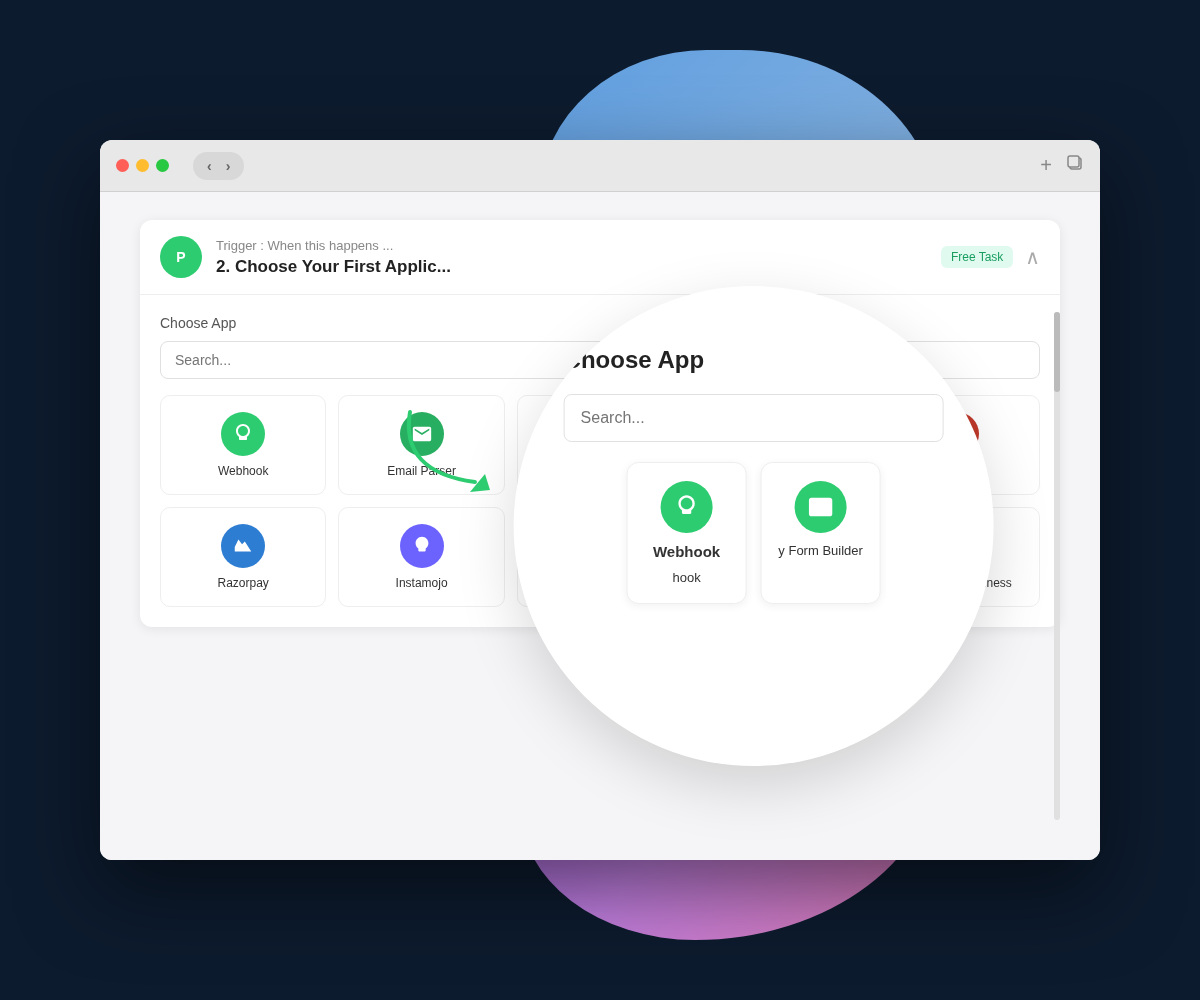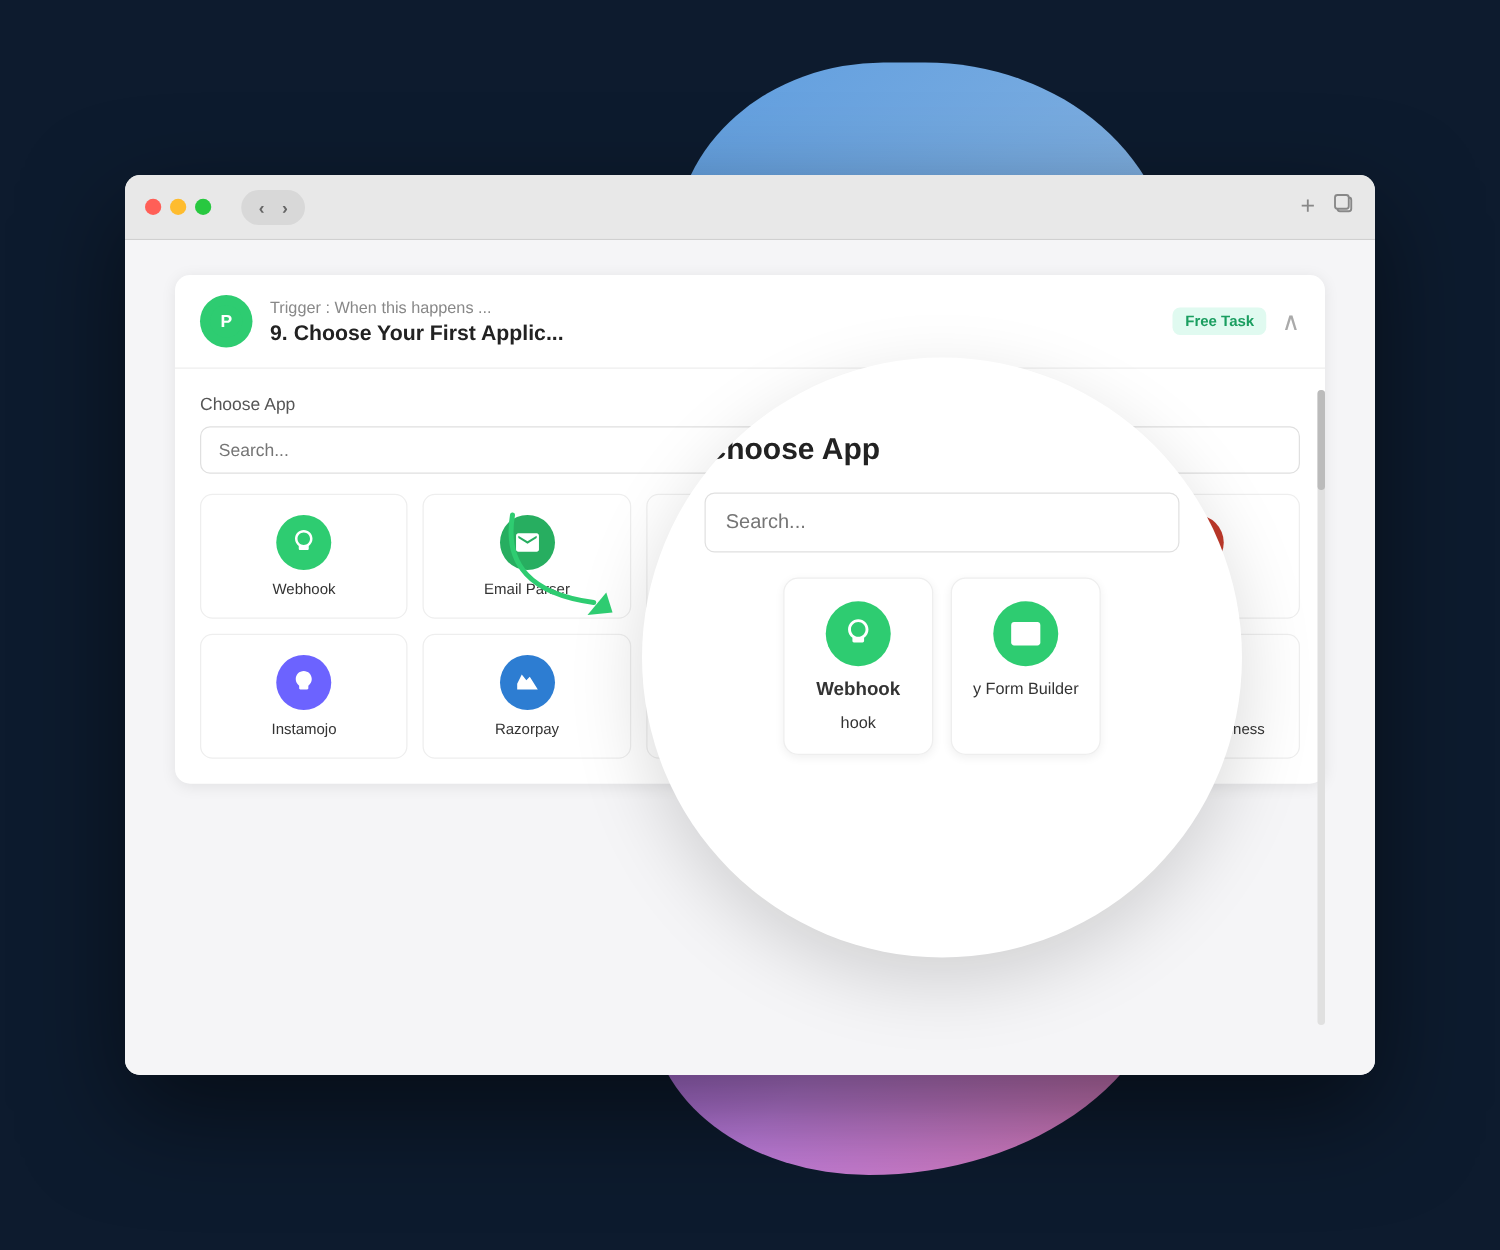--- a/index.html
+++ b/index.html
@@ -165,21 +165,21 @@
     .panel-title {
       font-size: 17px;
       font-weight: 700;
       color: #222;
     }
 
     .free-task-badge {
       background: #e0faf0;
       color: #1a9e60;
       font-size: 12px;
-      font-weight: 700;
+      font-weight: 400;
       padding: 4px 10px;
       border-radius: 6px;
       margin-right: 12px;
     }
 
     .collapse-btn {
       color: #aaa;
       font-size: 20px;
       cursor: pointer;
     }
@@ -412,21 +412,21 @@
 
       <div class="panel-header">
         <div class="pabbly-logo">
           <svg width="26" height="26" viewBox="0 0 26 26" fill="none">
             <circle cx="13" cy="13" r="13" fill="#2ecc71"></circle>
             <text x="50%" y="54%" dominant-baseline="middle" text-anchor="middle" fill="white" font-size="14" font-weight="900" font-family="sans-serif">P</text>
           </svg>
         </div>
         <div class="panel-title-block">
           <div class="panel-trigger-label">Trigger : When this happens ...</div>
-          <div class="panel-title">9. Choose Your First Applic...</div>
+          <div class="panel-title">2. Choose Your First Applic...</div>
         </div>
         <span class="free-task-badge">Free Task</span>
         <span class="collapse-btn">∧</span>
       </div>
 
       <div class="app-grid-area">
         <div class="choose-app-label">Choose App</div>
         <input class="search-input-bar" type="text" placeholder="Search..." style="">
 
         <div class="app-grid">
@@ -464,35 +464,35 @@
           </div>
 
           <div class="app-card">
             <div class="app-icon" style="background:#c0392b;">
               <span style="color:white;font-size:18px;font-weight:900;">E</span>
             </div>
             <span class="app-name">Elementor</span>
           </div>
 
           <div class="app-card">
+            <div class="app-icon" style="background:#2d7dd2;">
+              <svg width="22" height="22" viewBox="0 0 24 24" fill="white">
+                <path d="M3 13l4-8 4 5 3-3 7 11H3z"></path>
+              </svg>
+            </div>
+            <span class="app-name">Razorpay</span>
+          </div>
+
+          <div class="app-card">
             <div class="app-icon" style="background:#6c63ff;">
               <svg width="22" height="22" viewBox="0 0 24 24" fill="white">
                 <path d="M12 2C8.13 2 5 5.13 5 9c0 2.38 1.19 4.47 3 5.74V17c0 .55.45 1 1 1h6c.55 0 1-.45 1-1v-2.26C17.81 13.47 19 11.38 19 9c0-3.87-3.13-7-7-7z"></path>
               </svg>
             </div>
             <span class="app-name">Instamojo</span>
-          </div>
-
-          <div class="app-card">
-            <div class="app-icon" style="background:#2d7dd2;">
-              <svg width="22" height="22" viewBox="0 0 24 24" fill="white">
-                <path d="M3 13l4-8 4 5 3-3 7 11H3z"></path>
-              </svg>
-            </div>
-            <span class="app-name">Razorpay</span>
           </div>
 
           <div class="app-card">
             <div class="app-icon" style="background:#2ecc71;">
               <svg width="22" height="22" viewBox="0 0 24 24" fill="white">
                 <path d="M20 4H4c-1.1 0-2 .9-2 2v12c0 1.1.9 2 2 2h16c1.1 0 2-.9 2-2V6c0-1.1-.9-2-2-2zm-2 10H6v-2h12v2zm0-4H6V8h12v2z"></path>
               </svg>
             </div>
             <span class="app-name">y Form Builder</span>
           </div>

